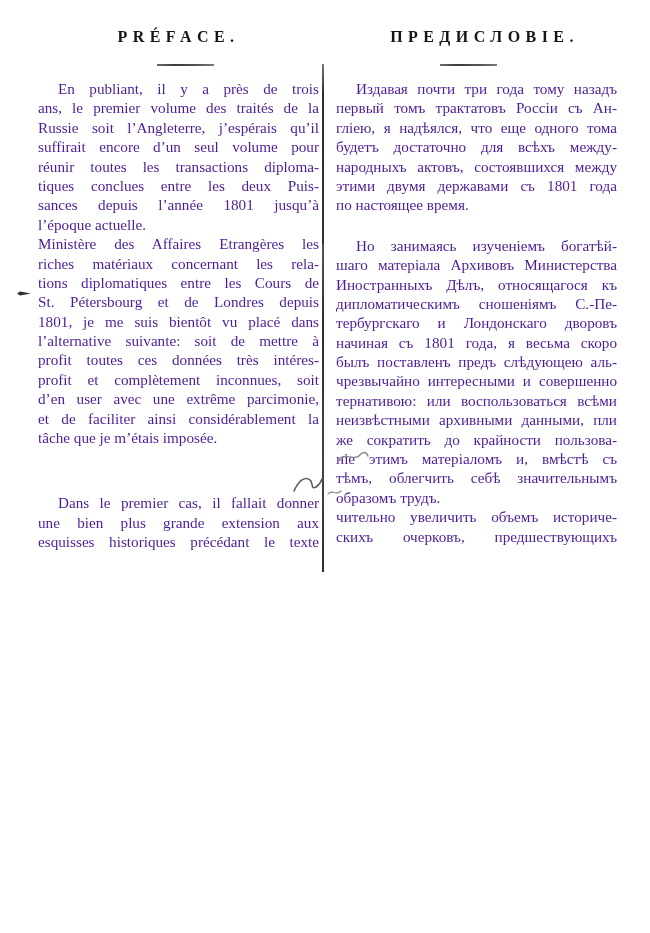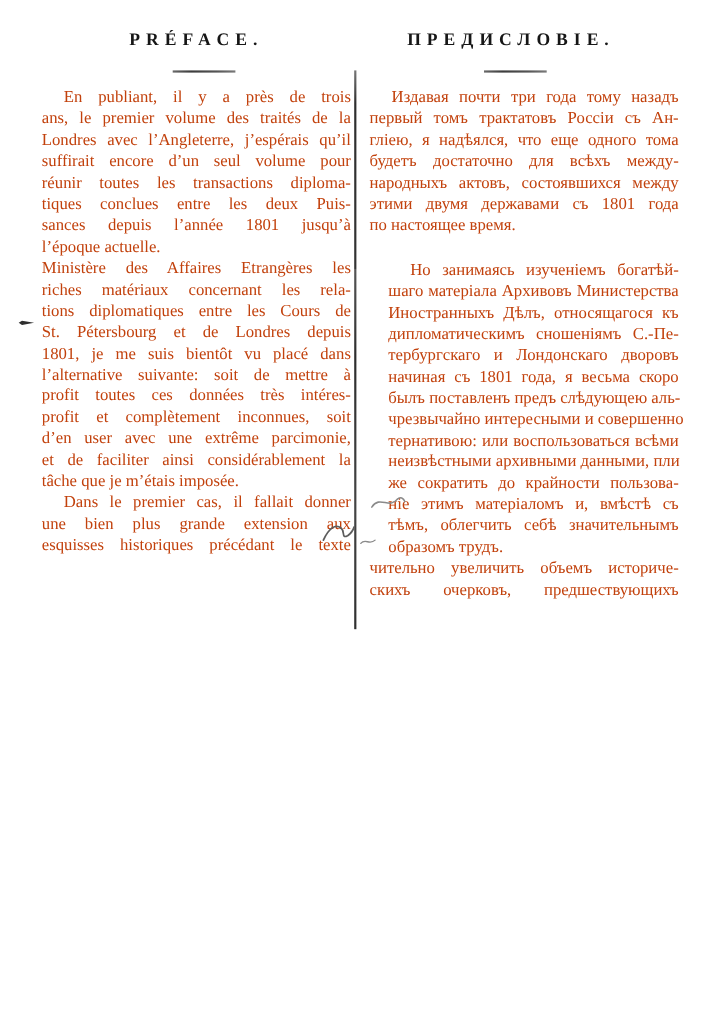--- a/index.html
+++ b/index.html
@@ -21,21 +21,21 @@
     top: 28px;
     width: 281px;
     text-align: center;
     font-size: 16px;
     font-weight: bold;
     letter-spacing: 0.34em;
     color: #161616;
     white-space: nowrap;
   }
   .col-header.left  { left: 38px; }
-  .col-header.right { left: 324px; }
+  .col-header.right { left: 344px; }
   .header-rule {
     position: absolute;
     top: 64px;
     width: 57px;
     height: 2px;
     background: linear-gradient(to right, #6a6a6a, #3c3c3c 30%, #555 70%, #7a7a7a);
   }
   .header-rule.left  { left: 157px; }
   .header-rule.right { left: 440px; }
   .divider {
@@ -45,28 +45,28 @@
     width: 2px;
     height: 508px;
     background: linear-gradient(to bottom, #777 0px, #2e2e2e 30px, #333 180px, #555 181px, #2d2d2d 260px, #444 400px, #2f2f2f);
   }
   .col-body {
     position: absolute;
     top: 79px;
     width: 281px;
     font-size: 15.2px;
     line-height: 19.4px;
-    color: #c2410c;
+    color: #4c1d95;
   }
   .col-body.left  { left: 38px; }
   .col-body.right { left: 336px; }
   .para { margin: 0; }
   
-  .col-body.left  .para:nth-child(3) { }
-  .col-body.right .para:nth-child(2) { margin-top: 21px; margin-left: 17px; }
+  .col-body.left  .para:nth-child(3) { margin-top: 46px; }
+  .col-body.right .para:nth-child(2) { margin-top: 21px; }
   .line {
     text-align: justify;
     text-align-last: justify;
     height: 19.4px;
     white-space: nowrap;
     overflow: visible;
   }
   .line.flush  { text-align-last: left; }
   .line.indent { text-indent: 20px; }
   .ink-mark {
@@ -85,21 +85,21 @@
 
   <div class="header-rule left"></div>
   <div class="header-rule right"></div>
 
   <div class="divider"></div>
 
   <div class="col-body left">
       <div class="para">
         <div class="line indent">En publiant, il y a près de trois</div>
         <div class="line">ans, le premier volume des traités de la</div>
-        <div class="line">Londres avec l’Angleterre, j’espérais qu’il</div>
+        <div class="line">Russie soit l’Angleterre, j’espérais qu’il</div>
         <div class="line">suffirait encore d’un seul volume pour</div>
         <div class="line">réunir toutes les transactions diploma-</div>
         <div class="line">tiques conclues entre les deux Puis-</div>
         <div class="line">sances depuis l’année 1801 jusqu’à</div>
         <div class="line flush">l’époque actuelle.</div>
       </div>
       <div class="para">
         <div class="line">Ministère des Affaires Etrangères les</div>
         <div class="line">riches matériaux concernant les rela-</div>
         <div class="line">tions diplomatiques entre les Cours de</div>

